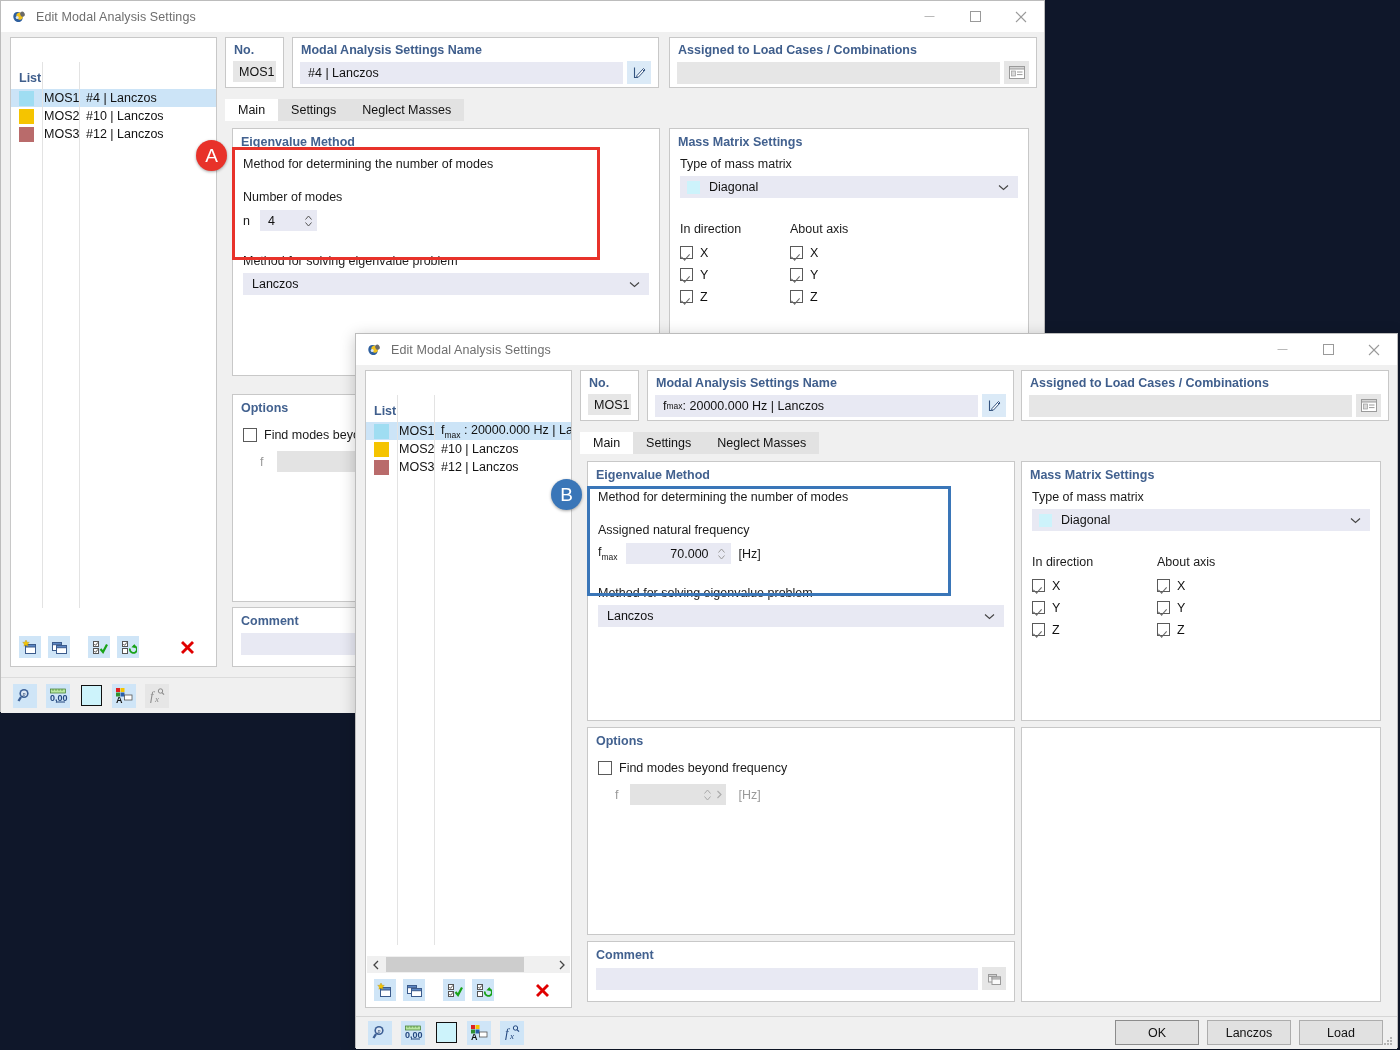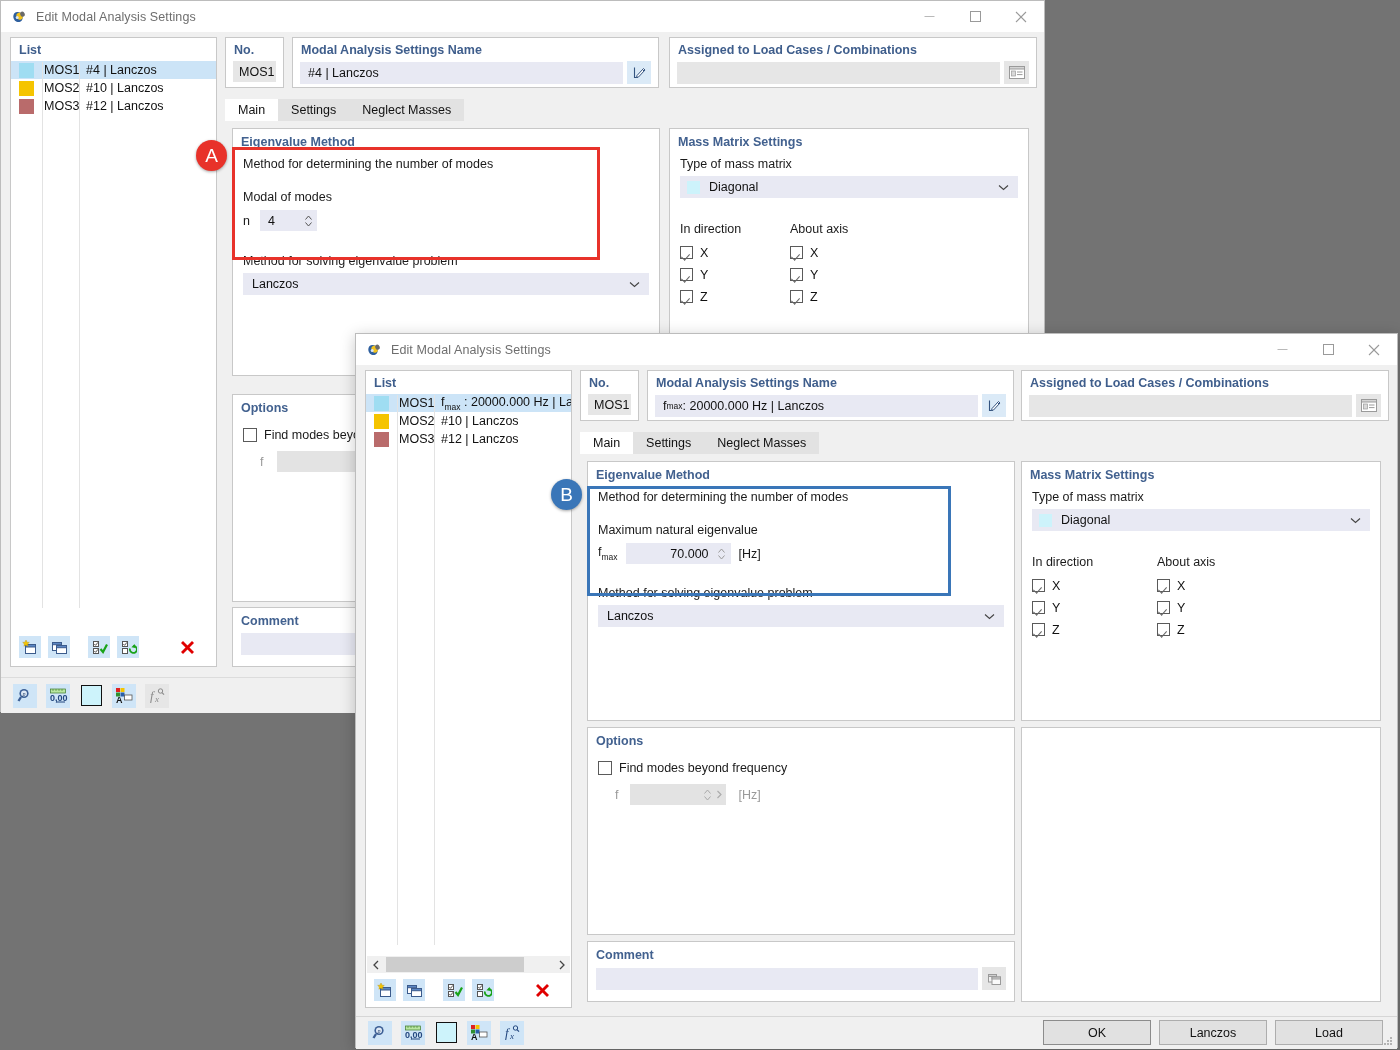--- a/index.html
+++ b/index.html
@@ -3,21 +3,21 @@
 <meta charset="utf-8">
 <style>
   * { box-sizing: border-box; }
   html, body {
     margin: 0; padding: 0;
     width: 1400px; height: 1050px;
     background: #ffffff;
     font-family: "Liberation Sans", sans-serif;
     overflow: hidden;
   }
-  .root { position: relative; width: 1400px; height: 1050px; background:#737373; }
+  .root { position: relative; width: 1400px; height: 1050px; background:#0f172a; }
 
   
   .win { position: absolute; background: #f0f0f0; border: 1px solid #bcbcbc; }
   .titlebar { height: 31px; background: #ffffff; display: flex; align-items: center;
               padding-left: 10px; position: relative; }
   .title-icon { width: 17px; height: 17px; margin-right: 8px; flex: none; }
   .title-text { font-size: 12.5px; color: #6e6e6e; letter-spacing: .1px; }
   .wbtns { position: absolute; right: 0; top: 0; height: 31px; display: flex; }
   .wbtn { width: 46px; height: 31px; display: flex; align-items: center; justify-content: center;
           color: #8a8a8a; }
@@ -27,21 +27,21 @@
 
   
   .panel { background: #ffffff; border: 1px solid #c8c8c8; position: absolute; }
   .panel-lbl { color: #3f5e8c; font-size: 12.5px; font-weight: bold; }
   .grp-lbl { color: #42618f; font-size: 12.5px; font-weight: bold; }
 
   .lbl { font-size: 12.5px; color: #1a1a1a; }
 
   
   .listpanel { background:#fff; border:1px solid #c8c8c8; position:absolute; }
-  .list-head { font-size:12.5px; font-weight:bold; color:#3f5e8c; padding:5px 0 4px 8px; }
+  .list-head { font-size:12.5px; font-weight:bold; color:#3f5e8c; padding:5px 0 4px 8px;margin-top:28px; }
   .list-rows { }
   .lrow { display:flex; align-items:center; height:18px; font-size:12.5px; color:#111; }
   .lrow.sel { background:#cce4f7; }
   .swatch { width:15px; height:15px; margin-left:8px; margin-right:10px; flex:none; }
   .lid { width:42px; flex:none; }
   .ldesc { white-space: nowrap; overflow:hidden; }
 
   
   .combo { background:#e8e9f3; border:1px solid #e8e9f3; height:22px; display:flex;
            align-items:center; padding-left:8px; font-size:12.5px; color:#111; position:relative; }
@@ -68,21 +68,21 @@
          display:flex; align-items:center; }
   .tab.active { background:#ffffff; }
 
   
   .tbtn { width:22px; height:22px; background:#cfe5f7; display:flex; align-items:center;
           justify-content:center; }
   .tbtn.plain { background: transparent; }
   .tbtn.dis { background:#e6e6e6; }
 
   
-  .dbtn { width:108px; height:25px; background:#e1e1e1; border:1px solid #adadad; font-size:12.5px;
+  .dbtn { width:84px; height:25px; background:#e1e1e1; border:1px solid #adadad; font-size:12.5px;
           color:#111; display:flex; align-items:center; justify-content:center; }
   .dbtn.def { border:1px solid #8c8c8c; }
 
   
   .badge { position:absolute; width:31px; height:31px; border-radius:50%; color:#fff;
            font-size:19px; display:flex; align-items:center; justify-content:center;
            font-family:"Liberation Sans", sans-serif; box-shadow: 0 1px 3px rgba(0,0,0,.35); z-index:40; }
 
   .hl-red { position:absolute; border:3px solid #e8322a; z-index:30; pointer-events:none; }
   .hl-blue { position:absolute; border:3px solid #3a76b8; z-index:30; pointer-events:none; }
@@ -242,21 +242,21 @@
         <div class="tab">Settings</div>
         <div class="tab">Neglect Masses</div>
       </div>
 
       <div style="position:absolute;left:224px;top:89px;width:812px;height:546px;background:#f0f0f0;"></div>
 
       <div class="panel" style="left:231px; top:96px; width:428px; height:248px;">
         <div class="grp-lbl" style="padding:6px 0 0 8px;">Eigenvalue Method</div>
         <div style="padding:8px 10px 0 10px;">
           <div class="lbl">Method for determining the number of modes</div>
-          <div class="lbl" style="margin-top:19px;">Modal of modes</div>
+          <div class="lbl" style="margin-top:19px;">Number of modes</div>
           <div style="display:flex;align-items:center;gap:10px;margin-top:6px;">
             <span class="lbl">n</span>
             <div class="spin" style="width:57px;">
               <span>4</span>
               <span class="spin-arrows">
                 <svg width="9" height="14" viewBox="0 0 9 14">
                   <path d="M1.5 5.5 L4.5 2 L7.5 5.5" stroke="#555" stroke-width="1" fill="none"></path>
                   <path d="M1.5 8.5 L4.5 12 L7.5 8.5" stroke="#555" stroke-width="1" fill="none"></path>
                 </svg>
               </span>
@@ -559,21 +559,21 @@
         <div class="tab">Settings</div>
         <div class="tab">Neglect Masses</div>
       </div>
 
       <div style="position:absolute;left:224px;top:89px;width:809px;height:554px;background:#f0f0f0;"></div>
 
       <div class="panel" style="left:231px; top:96px; width:428px; height:260px;">
         <div class="grp-lbl" style="padding:6px 0 0 8px;">Eigenvalue Method</div>
         <div style="padding:8px 10px 0 10px;">
           <div class="lbl">Method for determining the number of modes</div>
-          <div class="lbl" style="margin-top:19px;">Maximum natural eigenvalue</div>
+          <div class="lbl" style="margin-top:19px;">Assigned natural frequency</div>
           <div style="display:flex;align-items:center;gap:8px;margin-top:6px;">
             <span class="lbl"><span>f</span><span class="sub">max</span></span>
             <div class="spin" style="width:105px;justify-content:flex-end;padding-right:5px;">
               <span>70.000</span>
               <span class="spin-arrows" style="margin-left:8px;">
                 <svg width="9" height="14" viewBox="0 0 9 14">
                   <path d="M1.5 5.5 L4.5 2 L7.5 5.5" stroke="#9a9a9a" stroke-width="1" fill="none"></path>
                   <path d="M1.5 8.5 L4.5 12 L7.5 8.5" stroke="#9a9a9a" stroke-width="1" fill="none"></path>
                 </svg>
               </span>

